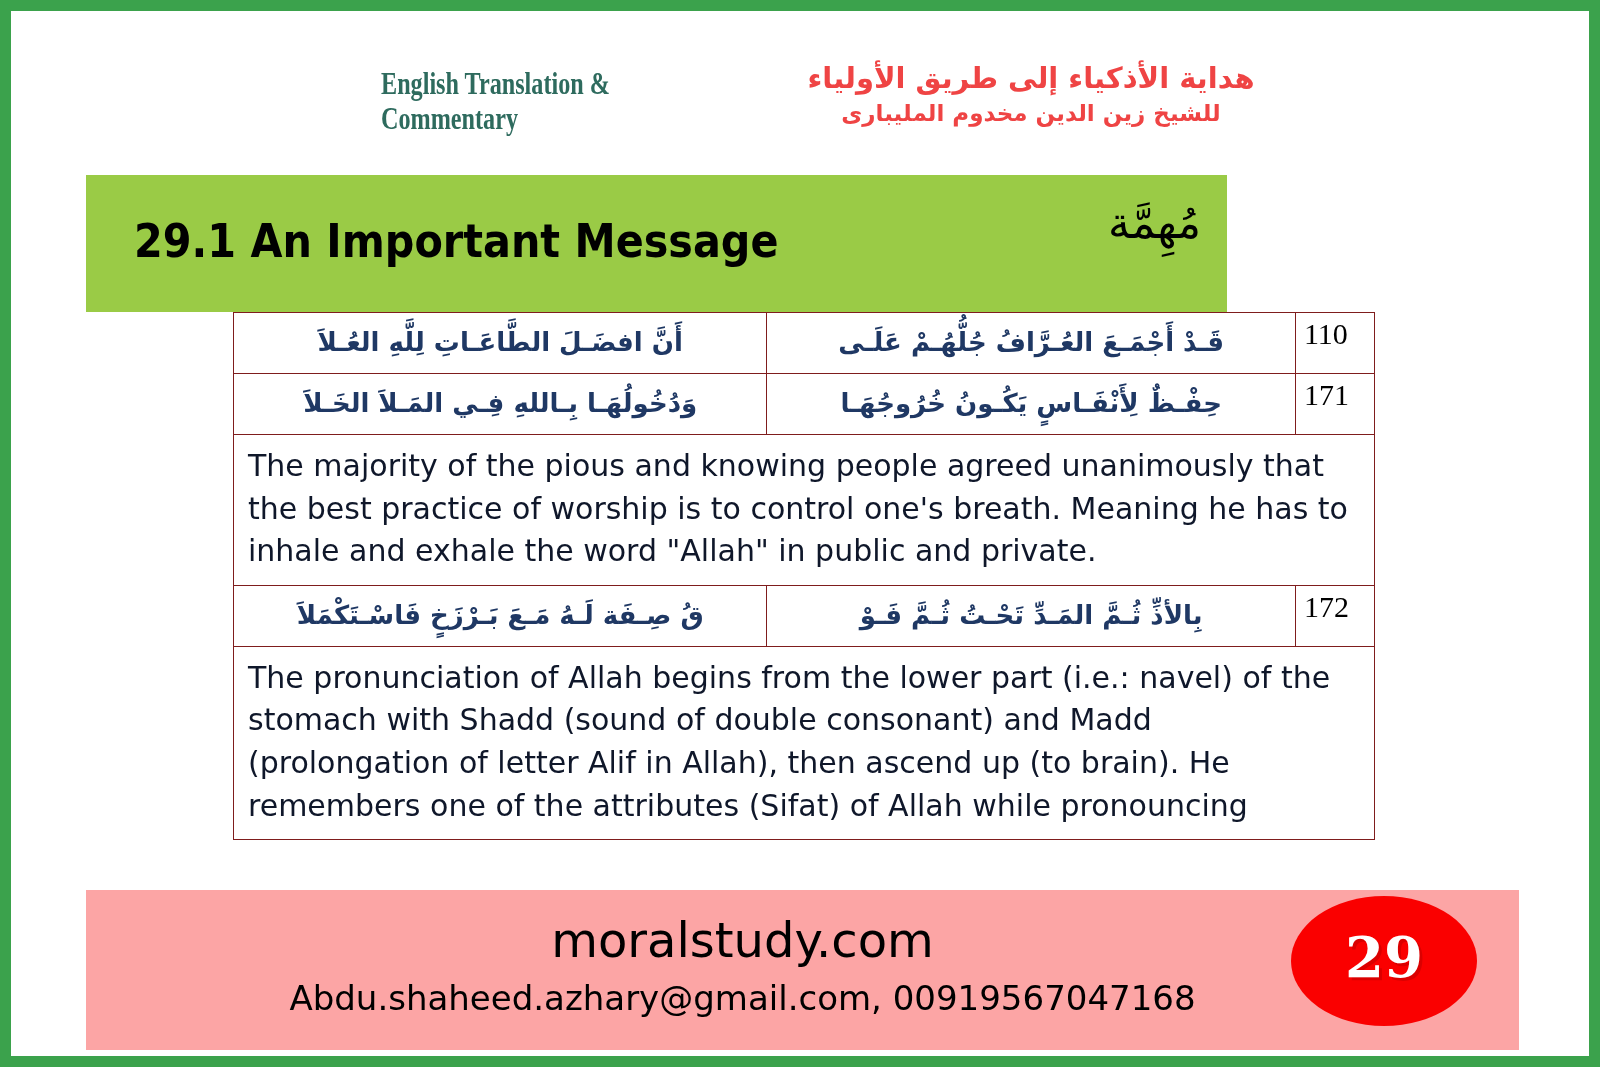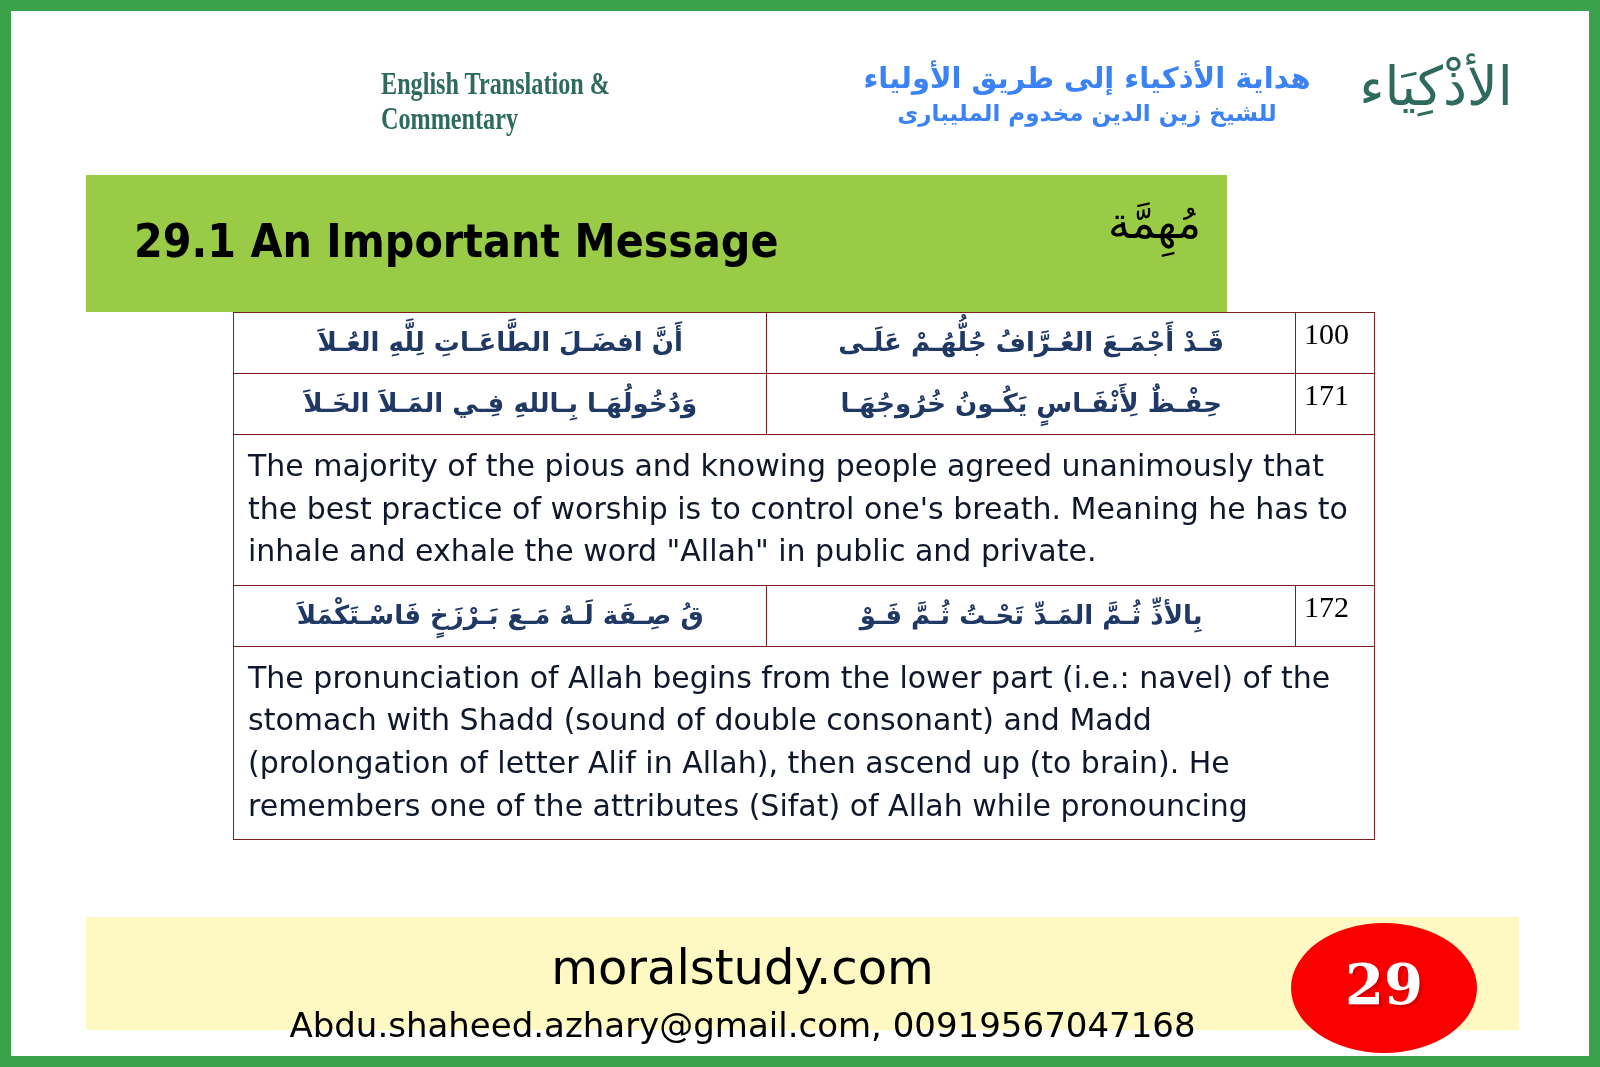--- a/index.html
+++ b/index.html
@@ -38,28 +38,28 @@
     font-family:"Liberation Serif", serif;
     font-weight:bold;
     font-size:31px;
     line-height:1.12;
     color:#2E6B5E;
     transform:scaleX(0.78);
     transform-origin:left top;
   }
   .arabic-title{
     position:absolute;
-    left:811px;top:48px;width:530px;
+    left:755px;top:48px;width:530px;
     text-align:center;
     direction:rtl;
     font-family:"DejaVu Sans", sans-serif;
     font-weight:bold;
     font-size:29px;
     line-height:1.35;
-    color:#3b82f6;
+    color:#ef4444;
   }
   .arabic-title .line2{font-size:23px;}
   .logo-arabic{
     position:absolute;
     left:1300px;top:46px;width:250px;
     text-align:center;
     direction:rtl;
     font-family:"DejaVu Sans", sans-serif;
     font-size:54px;
     color:#2E6B5E;
@@ -140,23 +140,23 @@
     font-size:30px;
     line-height:1.42;
     color:#0f172a;
     padding:10px 14px 12px 14px !important;
     text-align:left;
   }
 
   
   .footer{
     position:absolute;
-    left:75px;bottom:26px;
-    width:1433px;height:113px;
-    background:#fef9c3;
+    left:75px;bottom:6px;
+    width:1433px;height:160px;
+    background:#fca5a5;
   }
   .footer-site{
     position:absolute;
     left:0;right:0;top:22px;
     text-align:center;
     font-family:"DejaVu Sans", sans-serif;
     font-size:48px;
     color:#000000;
     padding-right:120px;
     box-sizing:border-box;
@@ -196,41 +196,40 @@
 
   <div class="header">
     <div class="brand-sub">
       <div>English Translation &amp;</div>
       <div>Commentary</div>
     </div>
     <div class="arabic-title">
       <div class="line1">هداية الأذكياء إلى طريق الأولياء</div>
       <div class="line2">للشيخ زين الدين مخدوم المليبارى</div>
     </div>
-    <div class="logo-arabic">الأذْكِيَاء</div>
   </div>
 
   <div class="titlebar">
     <div class="titlebar-text">29.1 An Important Message</div>
     <div class="titlebar-arabic">مُهِمَّة</div>
   </div>
 
   <div class="tablewrap">
     <table class="verse">
       <colgroup>
         <col class="col-a">
           <col class="col-b">
           <col class="col-n">
       </colgroup>
       <tbody>
 
         <tr>
           <td class="ar">أَنَّ افضَـلَ الطَّاعَـاتِ لِلَّهِ العُـلاَ</td>
           <td class="ar">قَـدْ أَجْمَـعَ العُـرَّافُ جُلُّهُـمْ عَلَـى</td>
-          <td class="num">100</td>
+          <td class="num">110</td>
         </tr>
 
         <tr>
           <td class="ar">وَدُخُولُهَـا بِـاللهِ فِـي المَـلاَ الخَـلاَ</td>
           <td class="ar">حِفْـظٌ لِأَنْفَـاسٍ يَكُـونُ خُرُوجُهَـا</td>
           <td class="num">171</td>
         </tr>
 
         <tr>
           <td class="en" colspan="3">The majority of the pious and knowing people agreed unanimously that the best practice of worship is to control one's breath. Meaning he has to inhale and exhale the word "Allah" in public and private.</td>

